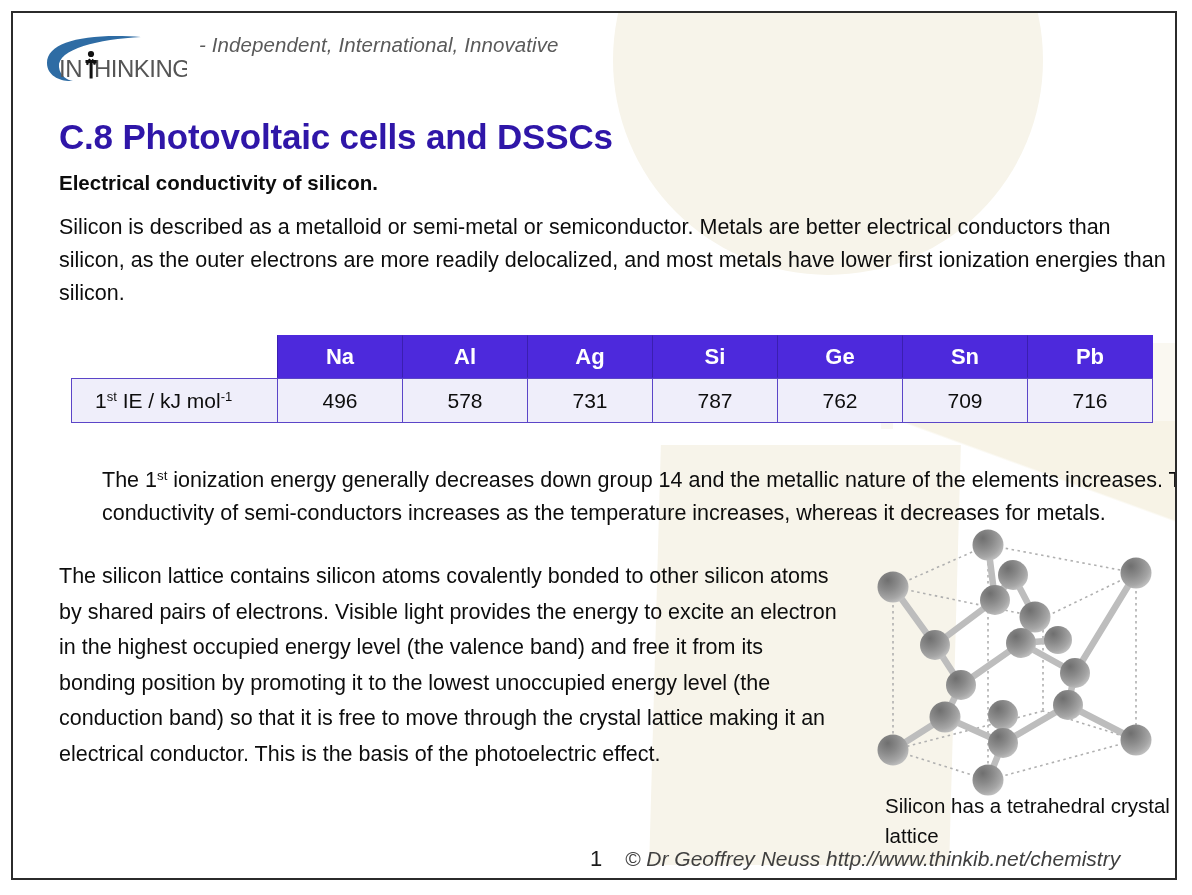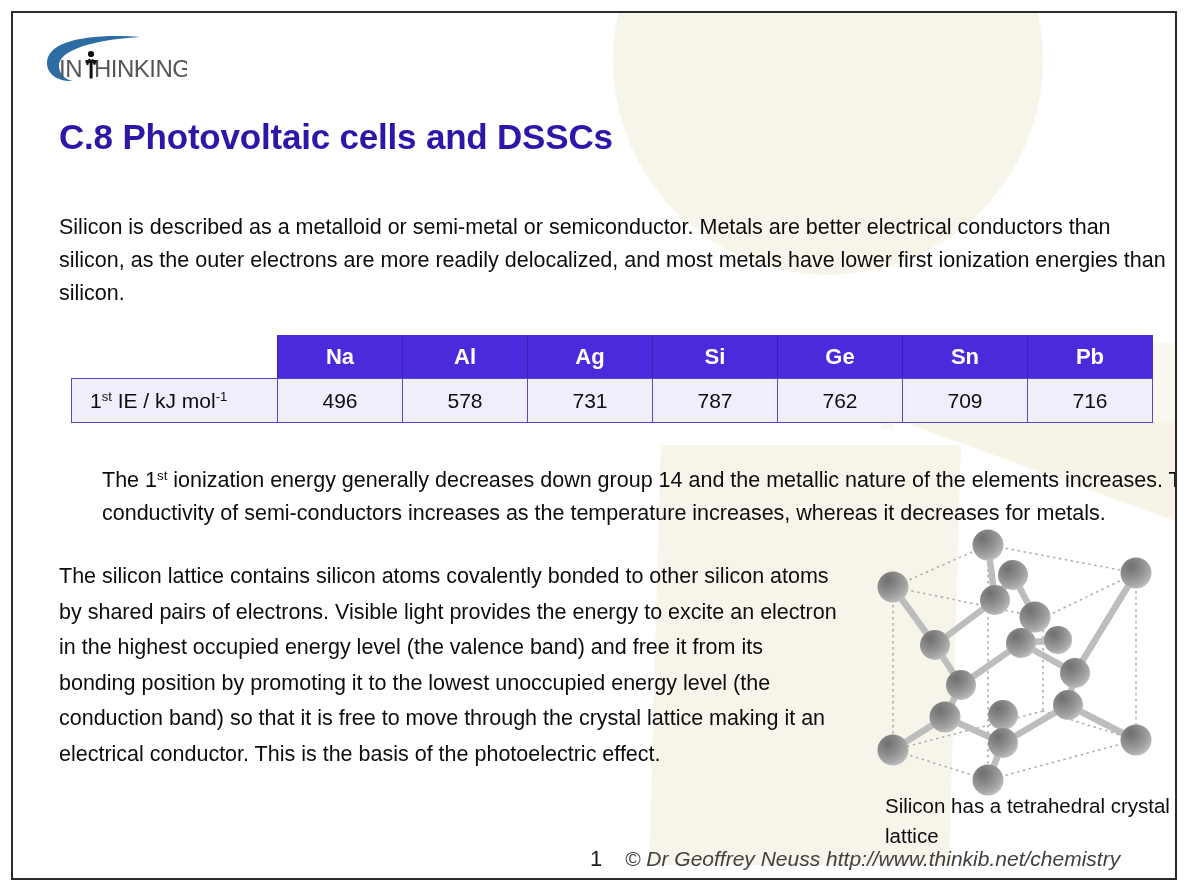--- a/index.html
+++ b/index.html
@@ -189,21 +189,21 @@
     background: #efeefa;
     color: #0d0d0d;
     text-align: center;
     vertical-align: middle;
     border: 1px solid #5b45c8;
     border-right: none;
     font-size: 21px;
   }
   #ie-table tbody td.rowlabel {
     text-align: left;
-    padding-left: 18px;
+    padding-left: 23px;
     font-size: 21px;
     white-space: nowrap;
   }
   #ie-table tbody td.last {
     border-right: 1px solid #5b45c8;
   }
 
   
   #lattice-figure {
     position: absolute;
@@ -260,23 +260,25 @@
           <text x="22" y="44" font-family="Liberation Sans, sans-serif" font-size="24" fill="#555555" letter-spacing="-0.5">IN</text>
           <text x="57" y="44" font-family="Liberation Sans, sans-serif" font-size="24" fill="#555555" letter-spacing="-0.5">HINKING</text>
           <g fill="#111111">
             <circle cx="54" cy="21" r="3.1"></circle>
             <path d="M48.5,27 L59.5,27 L59.5,30 L55.6,30 L55.6,45.5 L52.6,45.5 L52.6,30 L48.5,30 Z"></path>
             <path d="M52.3,25.5 C50.6,27 49.4,29.5 49.0,31.5 L51.2,32.2 C51.7,30.0 52.8,28.2 54.2,27.1 Z"></path>
             <path d="M55.6,25.8 C57.2,27.0 58.4,29.0 59.0,31.2 L56.8,32.0 C56.3,30.0 55.3,28.4 54.2,27.4 Z"></path>
           </g>
         </svg>
       </div>
+      <div id="logo-tagline">- Independent, International, Innovative</div>
     </div>
 
     <div id="slide-title">C.8 Photovoltaic cells and DSSCs</div>
+    <div id="subtitle">Electrical conductivity of silicon.</div>
 
     <div class="para" id="para-intro">Silicon is described as a metalloid or semi-metal or semiconductor. Metals are better electrical conductors than silicon, as the outer electrons are more readily delocalized, and most metals have lower first ionization energies than silicon.</div>
 
     <table id="ie-table">
       <thead>
         <tr>
           <th class="corner"></th>
           <th class="elem">Na</th>
           <th class="elem">Al</th>
           <th class="elem">Ag</th>

